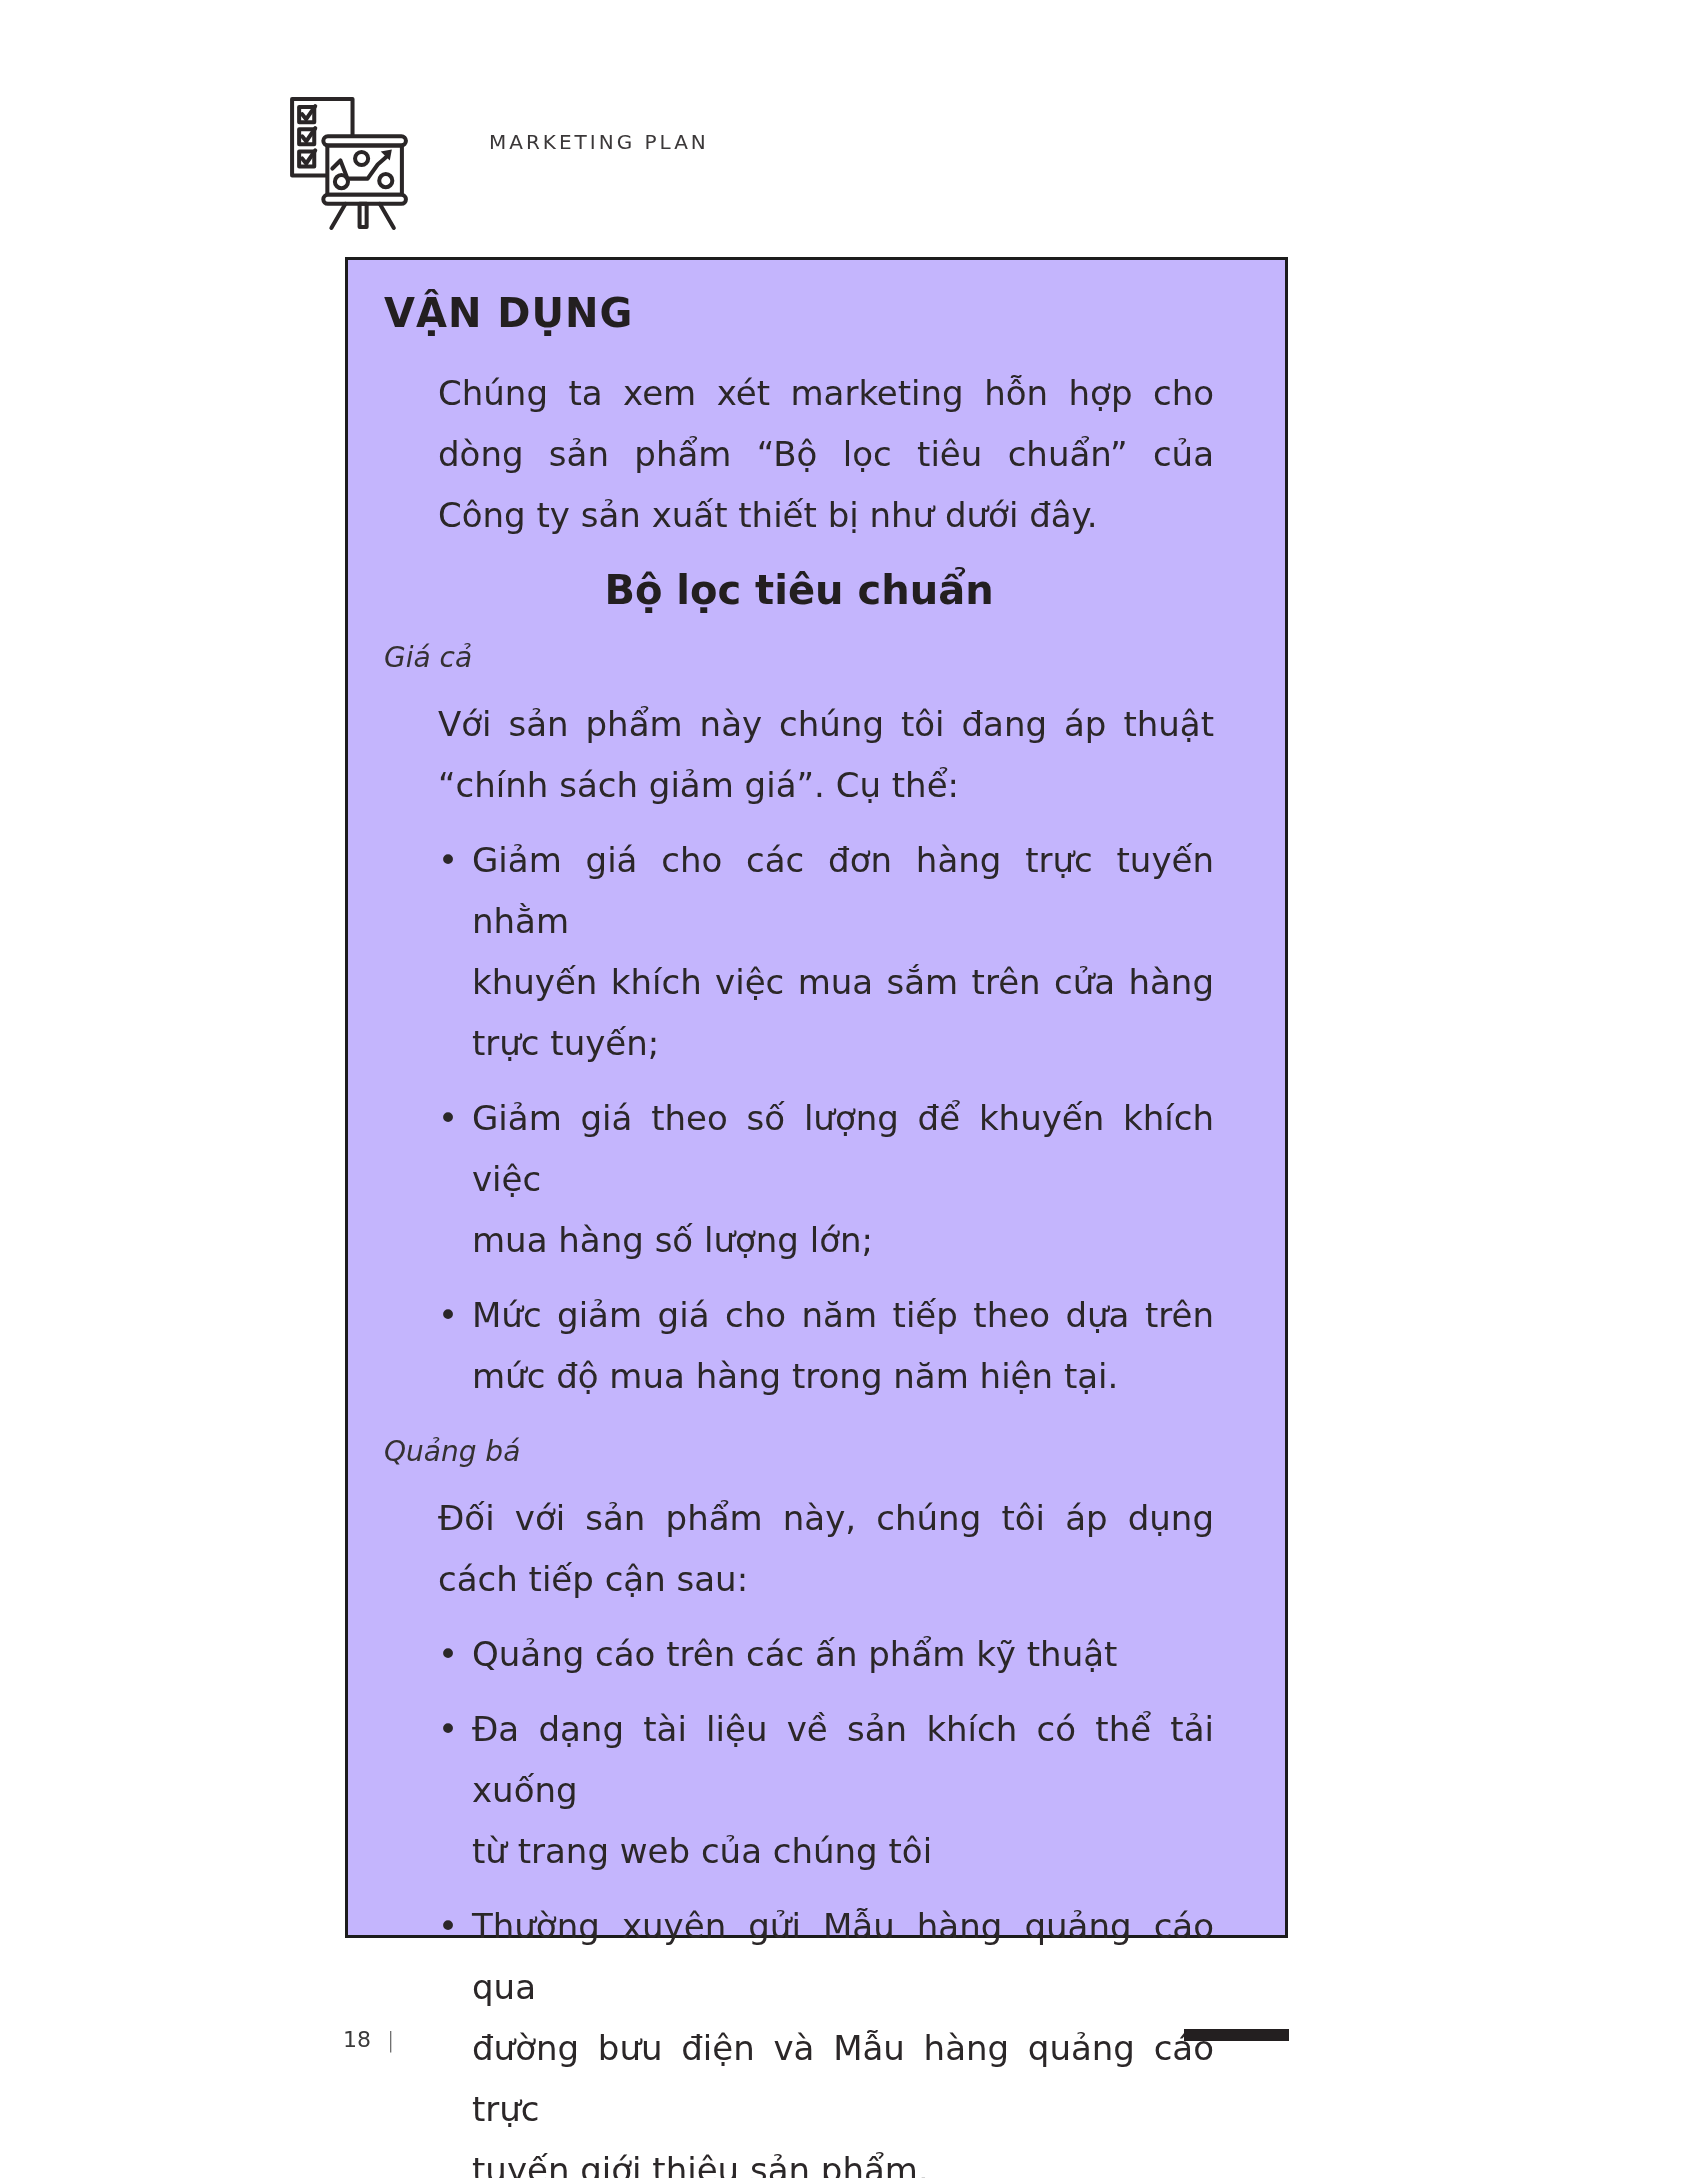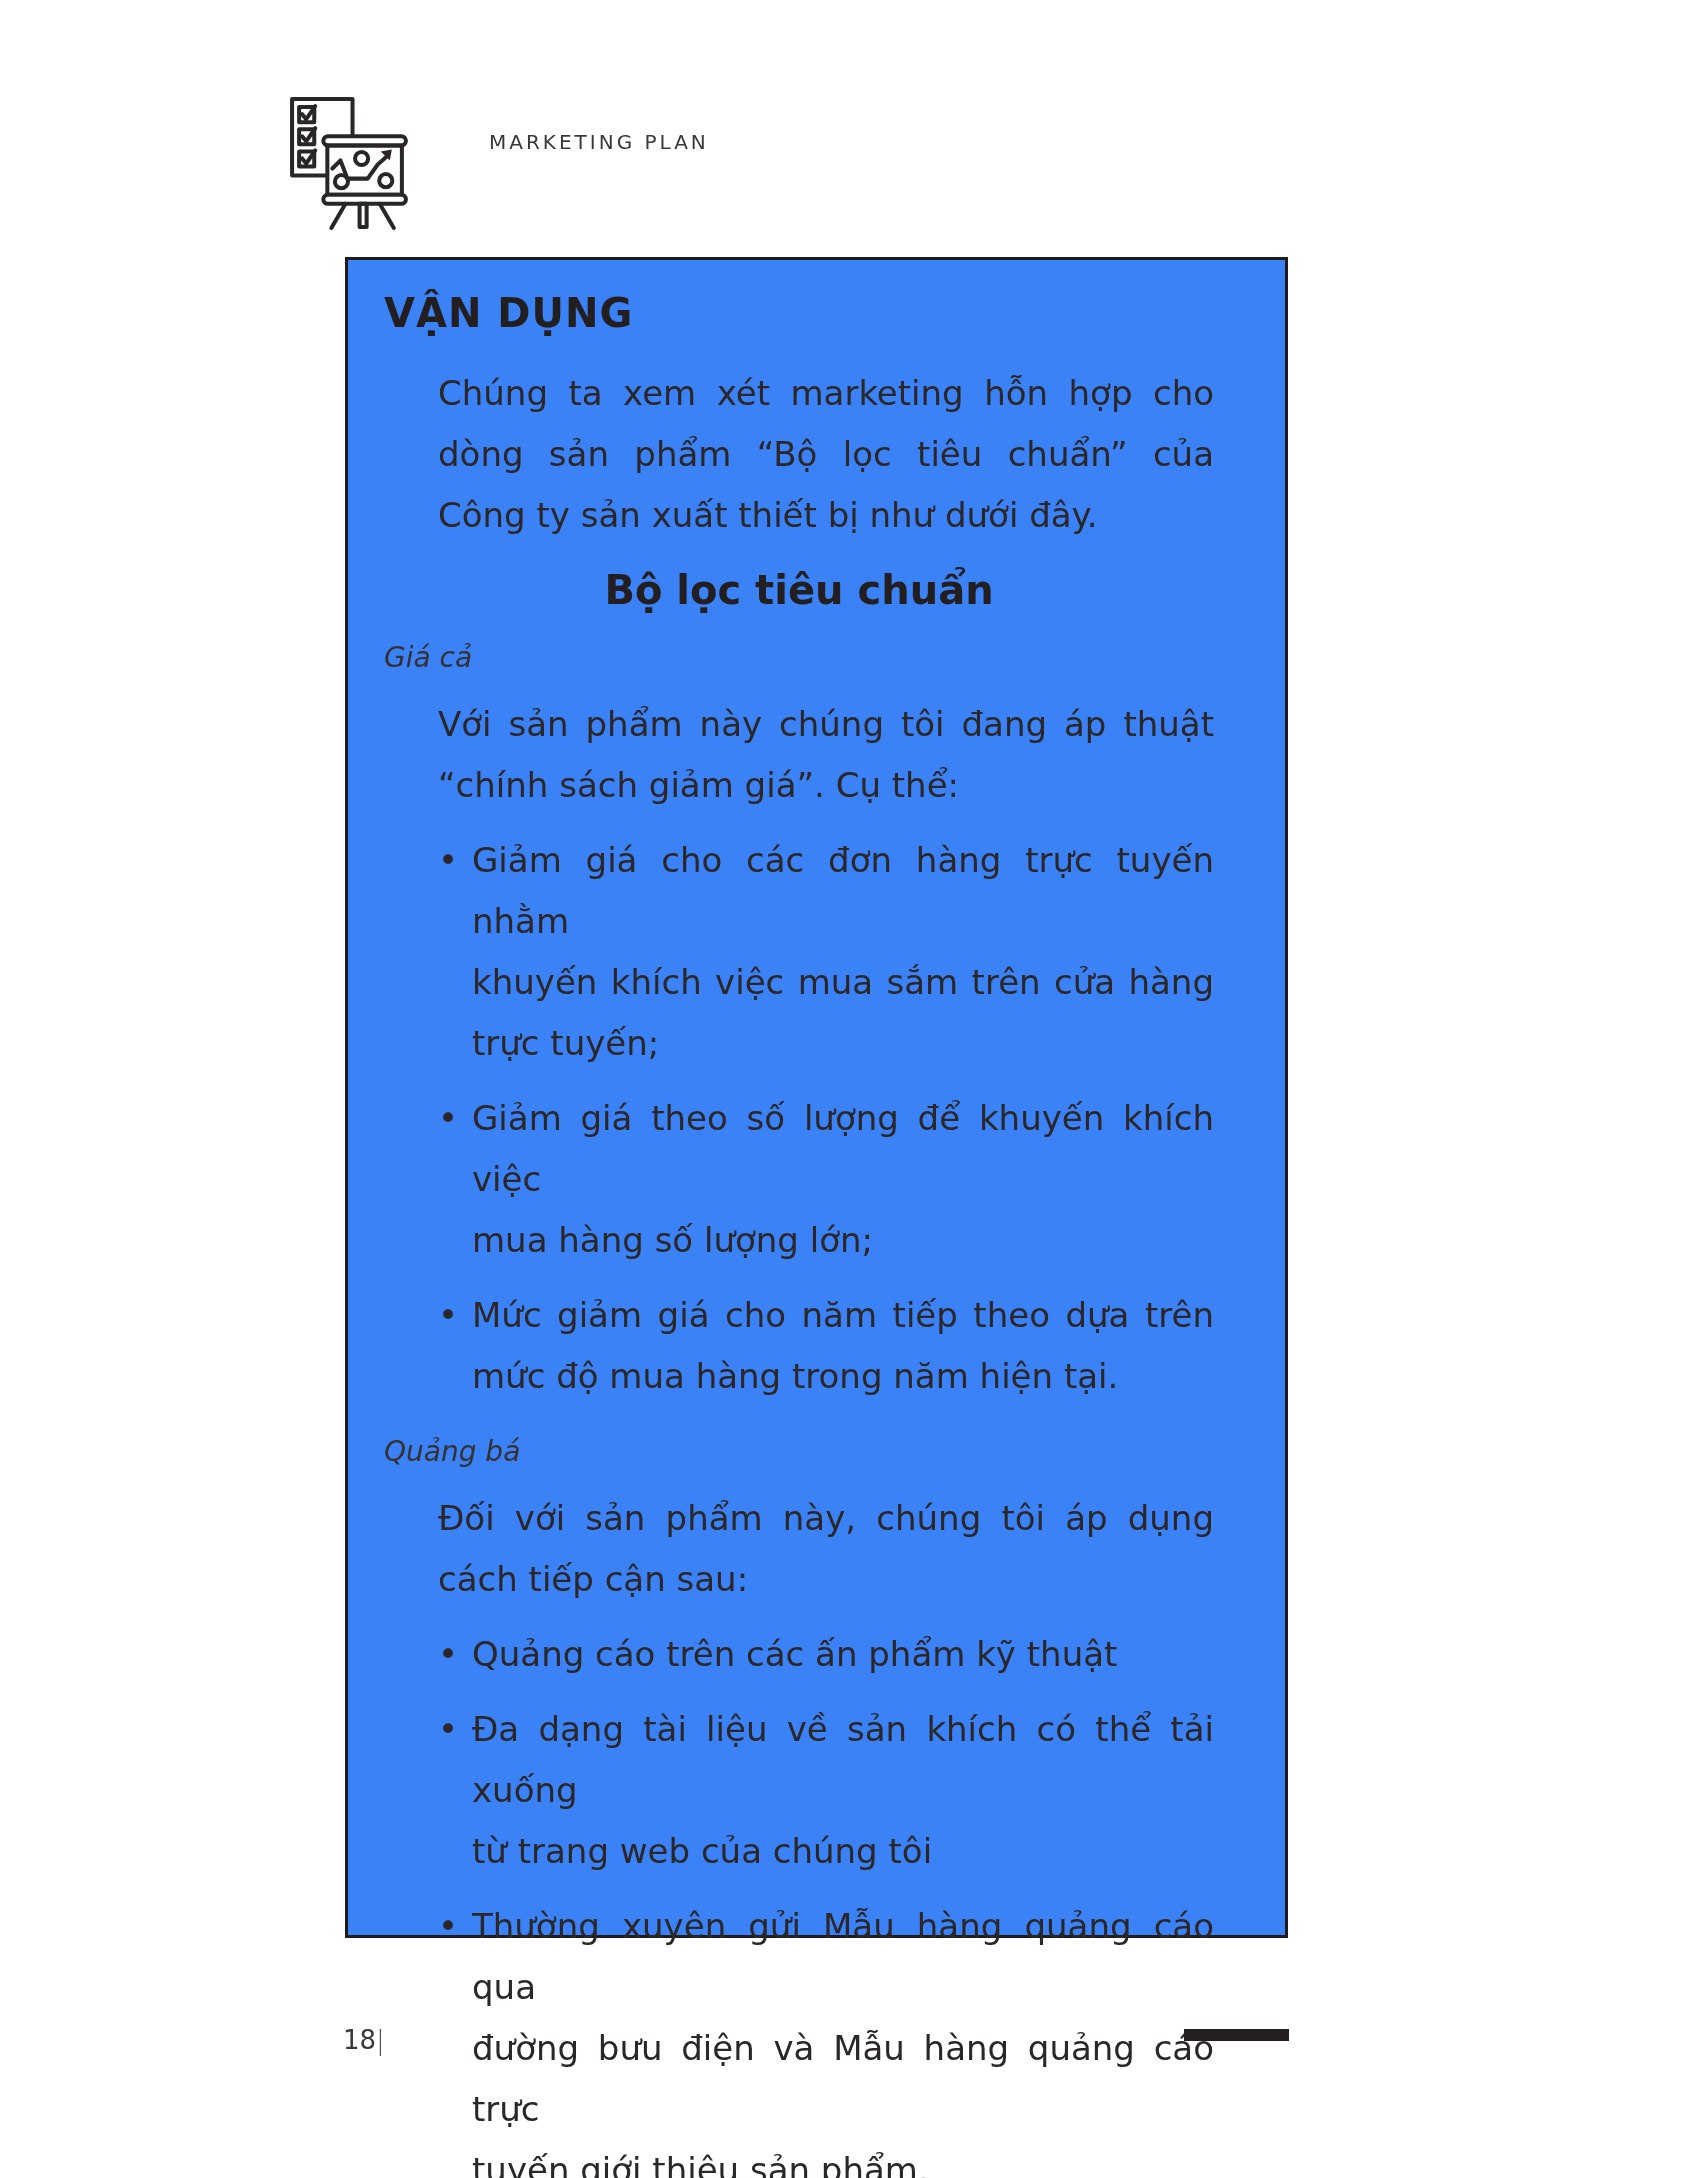--- a/index.html
+++ b/index.html
@@ -11,41 +11,41 @@
   
   .header-icon{position:absolute;left:289px;top:96px;width:119px;height:135px;}
   .header-title{
     position:absolute;left:489px;top:130px;font-size:20px;letter-spacing:3px;
     color:#3b3839;font-weight:400;white-space:nowrap;
   }
   
   .content-box{
     position:absolute;left:345px;top:257px;width:943px;height:1681px;
     border:3px solid #1c1c1c;box-sizing:border-box;
-    padding:26px 71px 0 36px;background:#3b82f6;
+    padding:26px 71px 0 36px;background:#c4b5fd;
   }
   .box-heading{
     font-size:40px;font-weight:700;line-height:55px;letter-spacing:1px;
     color:#231f20;margin:0 0 22px 0;
   }
   .sub-bold{font-size:40px;font-weight:700;line-height:61px;color:#231f20;margin:0 0 6px 0;text-align:center;}
   .sub-italic{font-size:28px;font-style:italic;font-weight:400;line-height:61px;color:#353132;margin:0 0 6px 0;}
   .para{margin:0 0 14px 0;}
   .indent{margin-left:54px;}
   .line{font-size:34px;line-height:61px;color:#2b2728;}
   .jl{text-align:justify;text-align-last:justify;}
   .ll{text-align:left;text-align-last:left;}
   .bullet{display:flex;margin:0 0 14px 54px;}
   .bullet:last-child{margin-bottom:0;}
   .dot{width:34px;flex:0 0 34px;font-size:34px;line-height:61px;color:#2b2728;}
   .btxt{flex:1;min-width:0;}
   
   .page-number{
-    position:absolute;left:343px;top:2018px;font-size:26px;line-height:44px;
-    color:#3a3a3a;display:flex;align-items:center;
+    position:absolute;left:343px;top:2018px;font-size:22px;line-height:44px;
+    color:#3a3a3a;display:flex;gap:16px;align-items:center;
   }
   .page-sep{color:#4a4a4a;font-weight:300;}
   .footer-bar{position:absolute;left:1184px;top:2029px;width:105px;height:12px;background:#231f20;}
 </style>
 </head>
 <body>
 
 <div class="header-icon">
   <svg viewBox="0 0 118 134" width="119" height="135" fill="none" stroke="#2a2627" stroke-width="4" stroke-linecap="round" stroke-linejoin="round">
 

